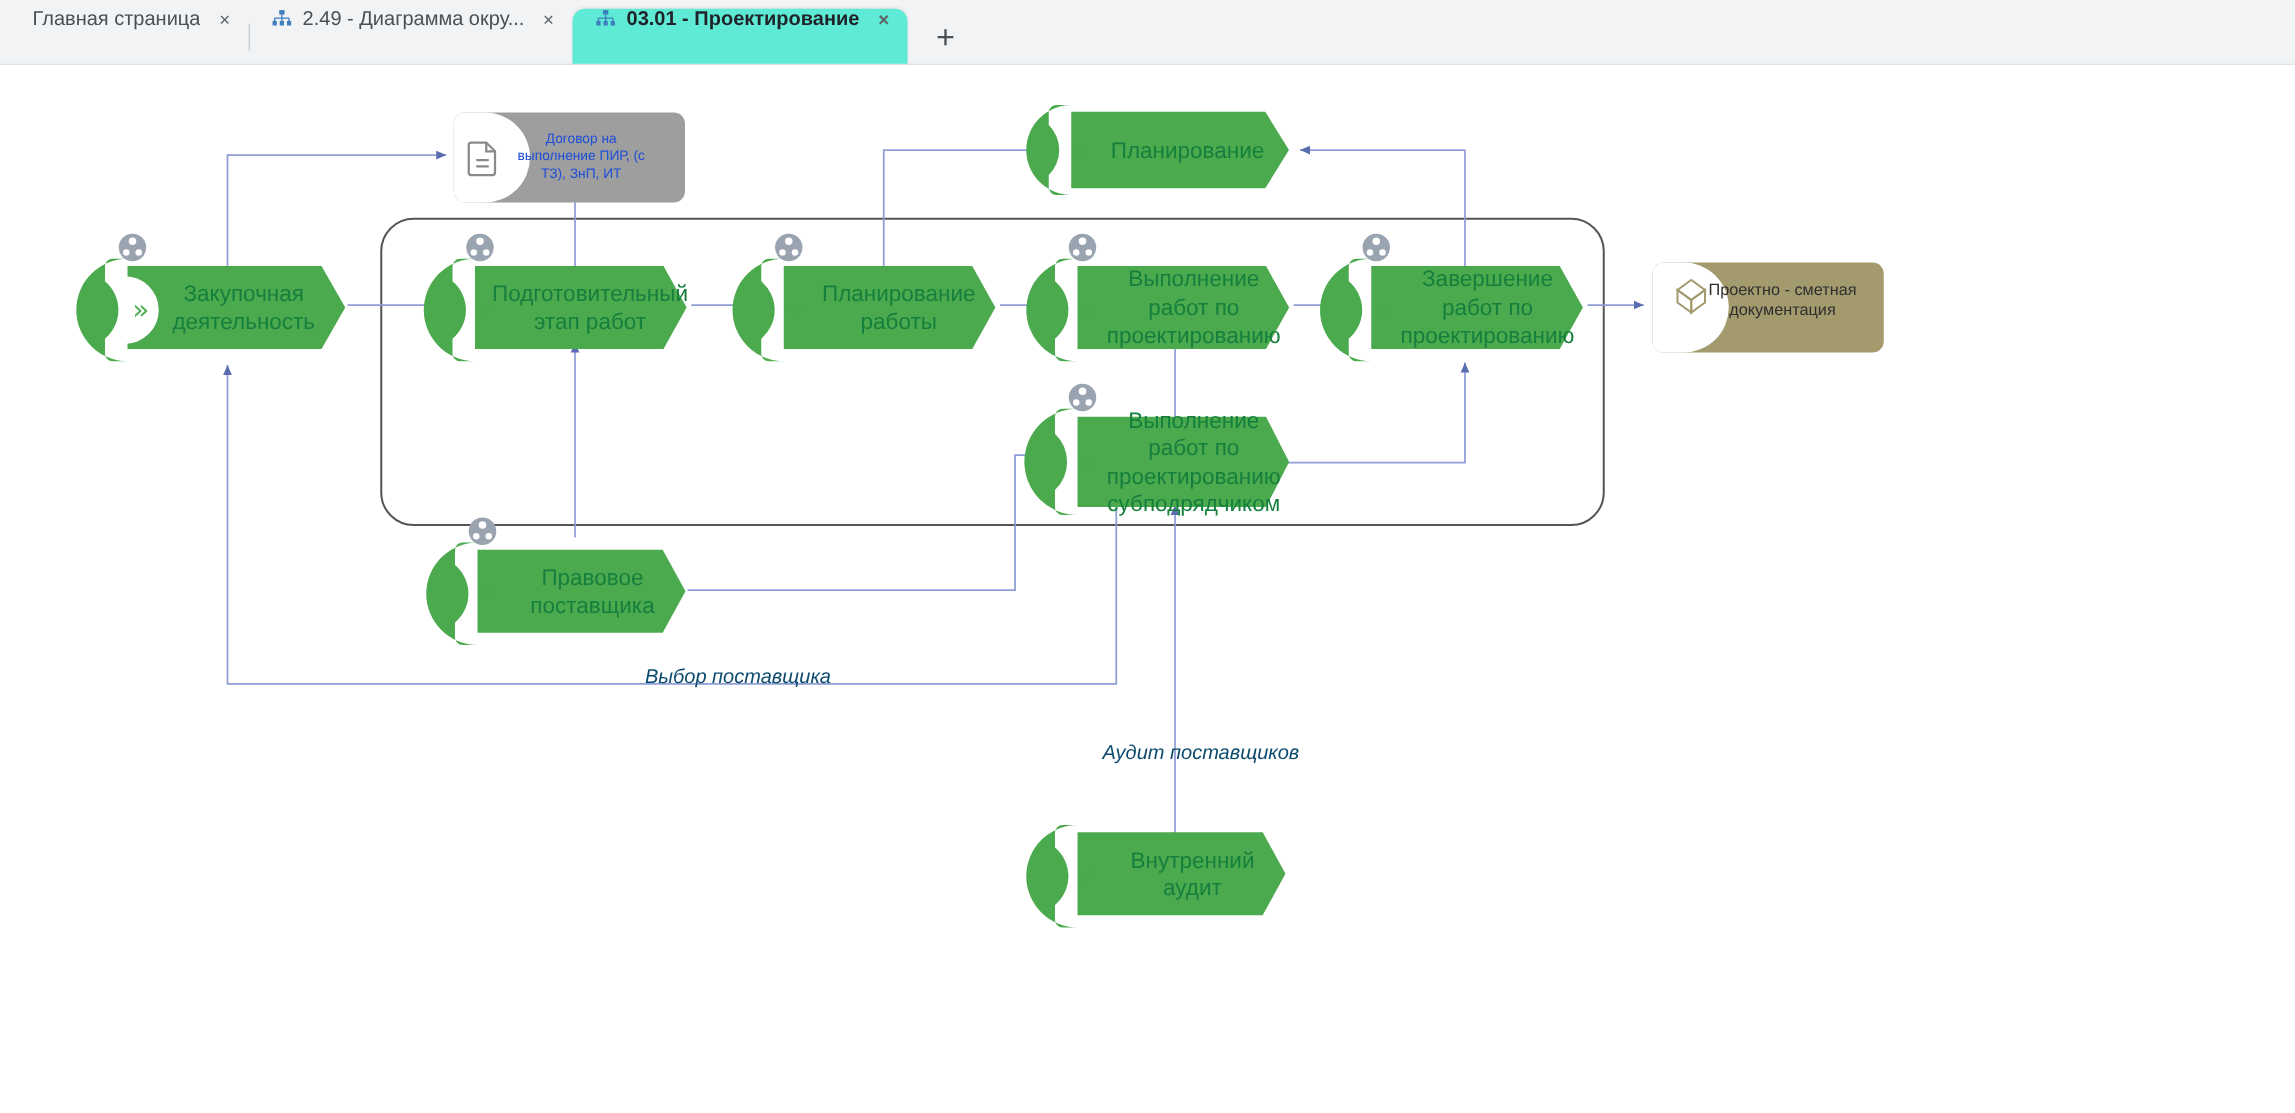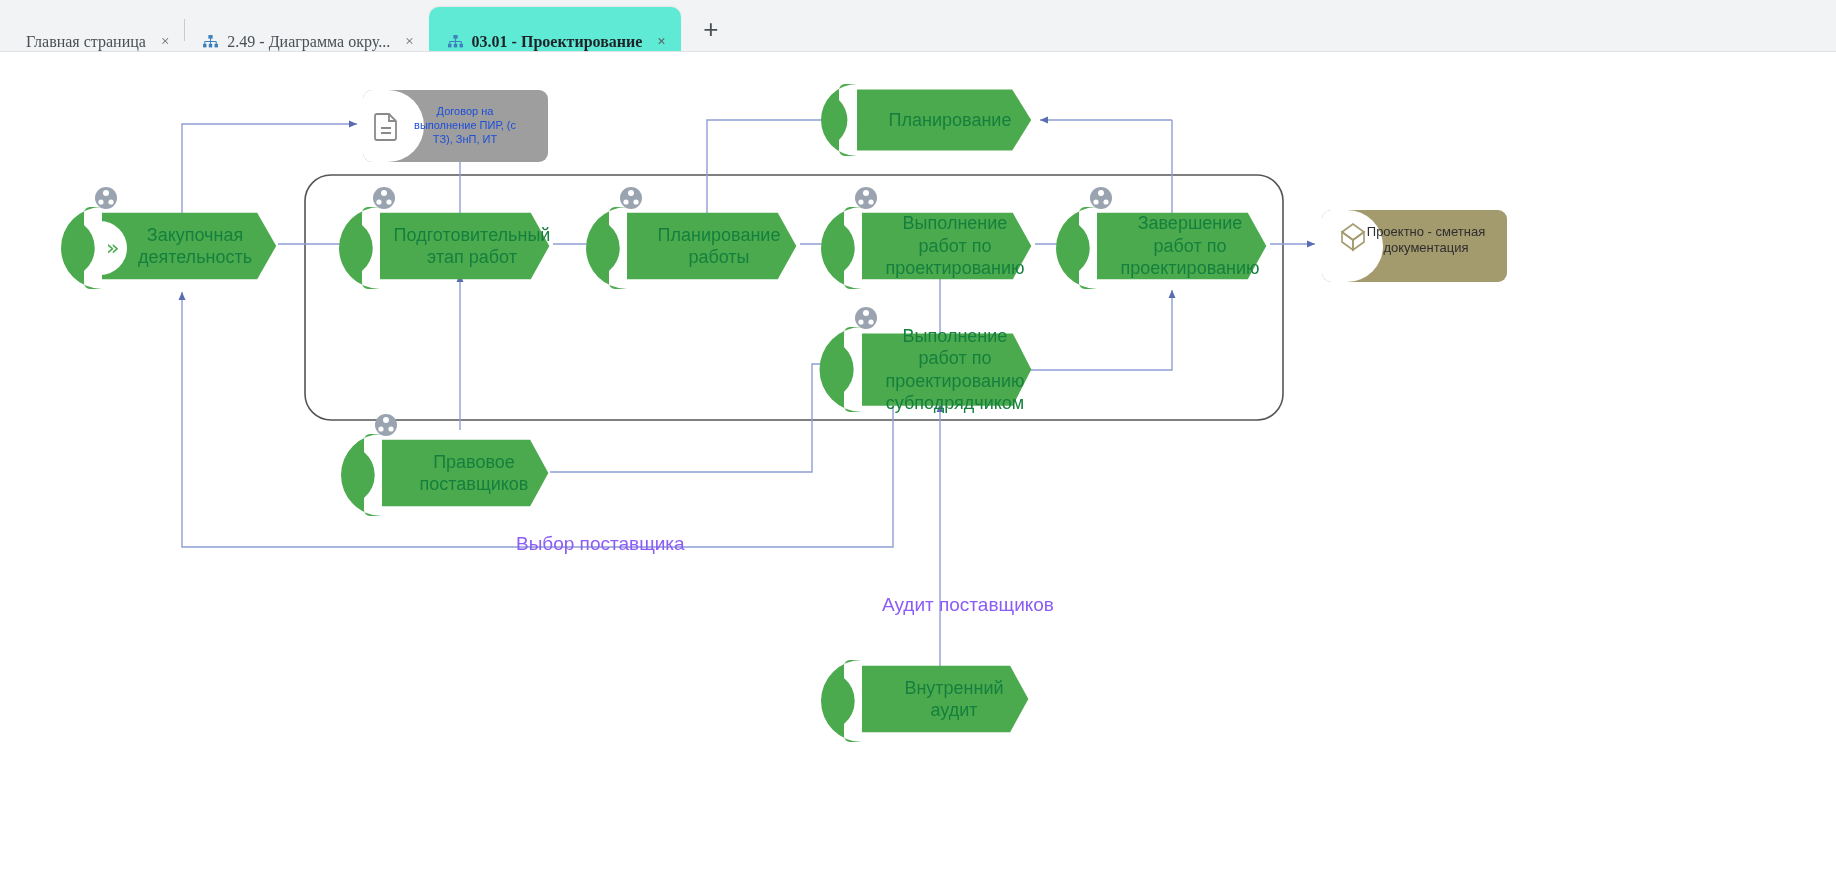--- a/index.html
+++ b/index.html
@@ -16,29 +16,28 @@
     position: absolute; left: 0; top: 0;
     width: 1836px; height: 52px;
     background: #f1f3f4;
     border-bottom: 1px solid #dfe1e5;
     display: flex; align-items: flex-end;
     padding-left: 8px;
   }
   .tab {
     position: relative;
     height: 44px;
-    display: flex; align-items: flex-end; gap: 8px;
+    display: flex; align-items: flex-start; gap: 8px;
     padding: 0 12px 0 18px;
     font-size: 16px;
     color: #4a4f55;
     border-radius: 10px 10px 0 0;
     background: transparent;
     max-width: 330px;
     white-space: nowrap;
-    font-family: Liberation Serif, serif;
   }
   .tab.inactive { color: #4a4f55; }
   .tab.inactive + .tab.inactive::before,
   .tab.sep::before {
     content: ""; position: absolute; left: 0; top: 12px;
     width: 1px; height: 22px; background: #c8ccd1;
   }
   .tab.active {
     background: #5eead4;
     color: #1f2328;
@@ -75,24 +74,25 @@
     line-height: 1.25;
     color: #15803d;
     pointer-events: none;
     white-space: pre-line;
   }
   .nlabel.doc  { color: #1d4ed8; font-size: 11px; }
   .nlabel.out  { color: #2e2e2e; font-size: 13px; }
 
   .elabel {
     position: absolute;
-    font-size: 19px;
-    color: #8b5cf6;
+    font-size: 16px;
+    color: #0c4a6e;
     white-space: nowrap;
     pointer-events: none;
+    font-style: italic;
   }
 </style>
 </head>
 <body>
 
 <div class="tabbar">
 
   <div class="tab inactive">
     <span class="tab-title">Главная страница</span>
     <span class="tab-close">×</span>
@@ -325,21 +325,21 @@
 проектированию</div>
 
   <div class="nlabel out" style="left:1350px; top:158px; width:152px; height:60px;">Проектно - сметная
 документация</div>
 
   <div class="nlabel" style="left:880px; top:275px; width:150px; height:85px;">Выполнение работ по
 проектированию
 субподрядчиком</div>
 
   <div class="nlabel" style="left:400px; top:382px; width:148px; height:78px;">Правовое
-поставщиков</div>
+поставщика</div>
 
   <div class="nlabel" style="left:880px; top:608px; width:148px; height:78px;">Внутренний аудит</div>
 
   <div class="elabel" style="left:516px; top:481px;">Выбор поставщика</div>
 
   <div class="elabel" style="left:882px; top:542px;">Аудит поставщиков</div>
 
 </div>
 
 </body></html>

